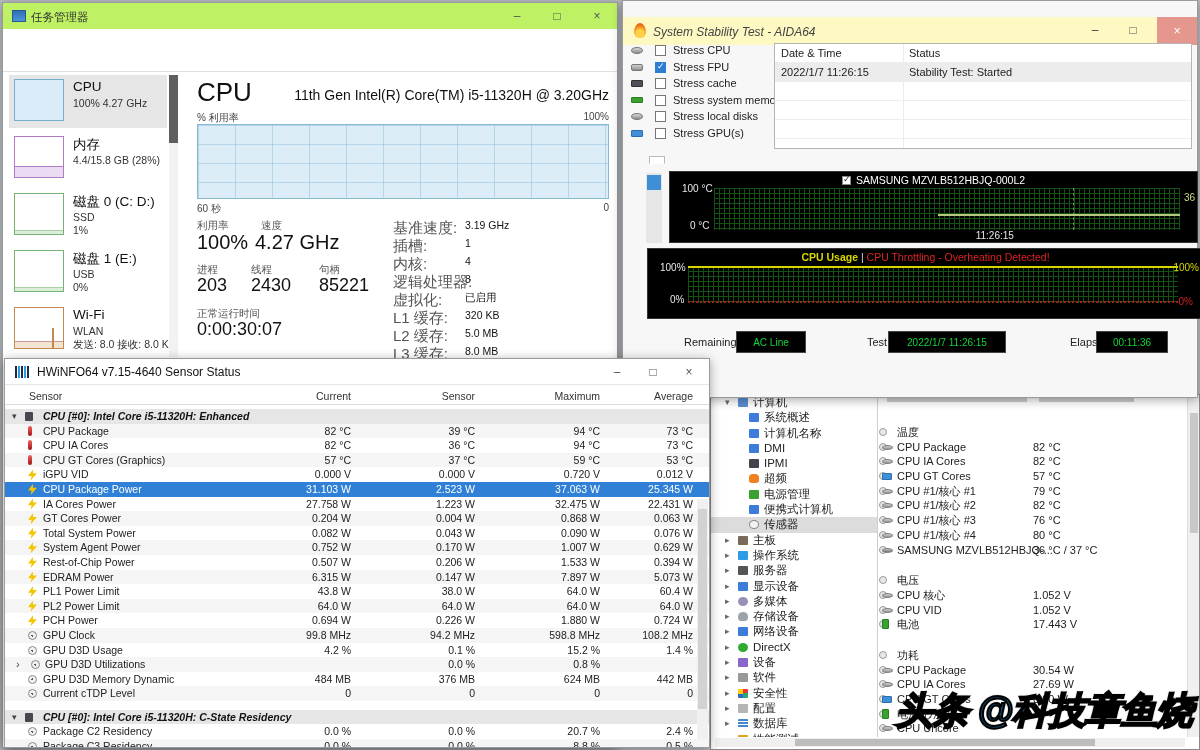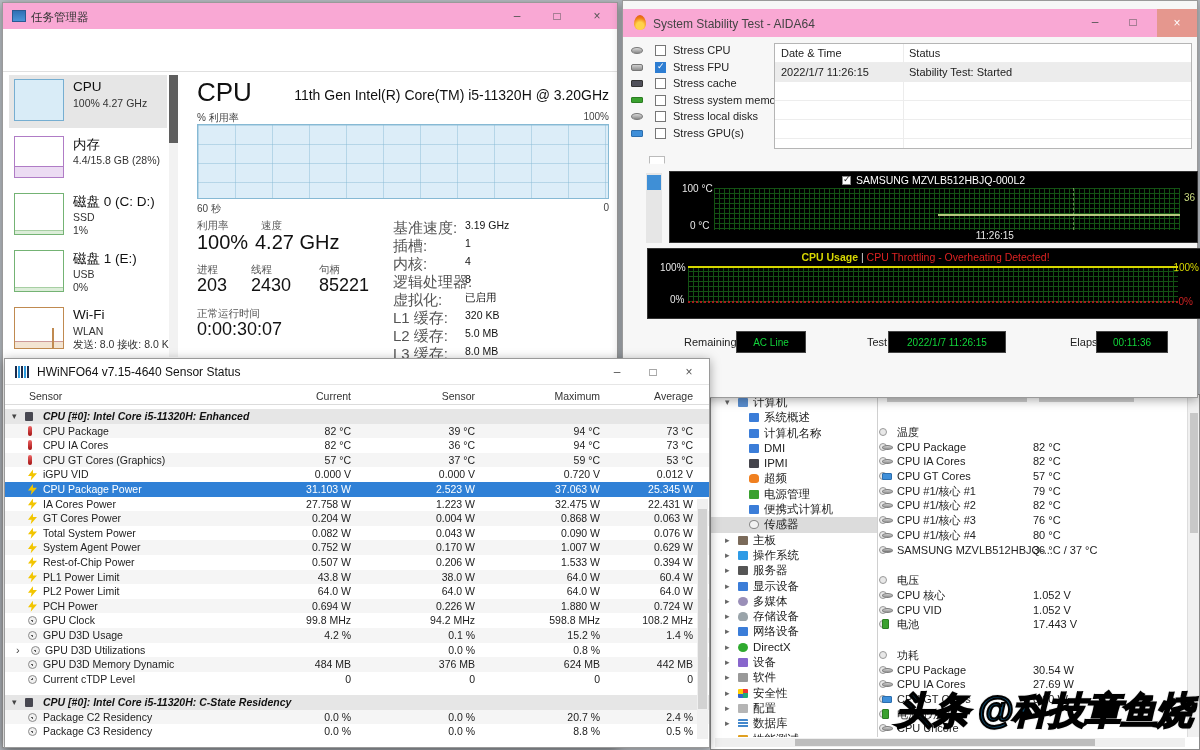--- a/index.html
+++ b/index.html
@@ -2,21 +2,21 @@
 <html><head>
 <meta charset="utf-8">
 <style>
   * { margin:0; padding:0; box-sizing:border-box; font-family:"Liberation Sans","DejaVu Sans",sans-serif; }
   html,body { width:1200px; height:750px; overflow:hidden; }
   body { position:relative; background:#b9bec4; font-size:12px; color:#222; }
   .win { position:absolute; background:#fff; border:1px solid #9a9a9a; box-shadow:0 2px 10px rgba(0,0,0,.35); }
 
   
   #taskmgr { left:2px; top:2px; width:616px; height:746px; }
-  .tm-titlebar { position:absolute; top:0; left:0; right:0; height:26px; background:#f9a8d4; }
+  .tm-titlebar { position:absolute; top:0; left:0; right:0; height:26px; background:#bef264; }
   .tm-title { position:absolute; left:28px; top:7px; font-size:11.5px; color:#333; }
   .tm-appicon { position:absolute; left:9px; top:7px; width:14px; height:12px; background:linear-gradient(#2f6fb4,#4b94d8); border:1px solid #2a5a92; }
   .wbtn { position:absolute; top:0; width:40px; height:26px; text-align:center; line-height:26px; color:#555; font-size:12px; }
   .tm-menubar { position:absolute; top:26px; left:0; right:0; height:20px; }
   .tm-menu-item { display:inline-block; padding:3px 10px; font-size:11.5px; color:#222; }
   .tm-tabbar { position:absolute; top:47px; left:0; right:0; height:22px; border-bottom:1px solid #e0e0e0; }
   .tm-tab { display:inline-block; padding:3px 9px; font-size:11.5px; color:#222; }
   .tm-tab.act { font-weight:bold; }
   .tm-side { position:absolute; left:6px; top:72px; width:158px; }
   .tm-item { position:relative; height:53px; margin-bottom:4px; }
@@ -49,21 +49,21 @@
   .st-lab { position:absolute; font-size:10.5px; color:#555; white-space:nowrap; }
   .st-big { position:absolute; font-size:20px; color:#111; white-space:nowrap; }
   .st-med { position:absolute; font-size:18px; color:#111; white-space:nowrap; }
   .tm-rstat { position:absolute; left:204px; top:146px; width:210px; }
   .tm-rrow { position:relative; height:18px; }
   .tm-rlab { position:absolute; left:0; font-size:15px; color:#555; white-space:nowrap; }
   .tm-rval { position:absolute; left:72px; font-size:10.5px; color:#111; white-space:nowrap; }
 
   
   #sst { left:622px; top:0; width:576px; height:398px; background:#f7f7f7; }
-  .sst-titlebar { position:absolute; top:8px; left:0; right:0; height:28px; background:#f9a8d4; }
+  .sst-titlebar { position:absolute; top:16px; left:0; right:0; height:28px; background:#fef9c3;font-style:italic; }
   .sst-title { position:absolute; left:30px; top:8px; font-size:12px; color:#444; }
   .flame { position:absolute; left:11px; top:6px; width:12px; height:15px; border-radius:50% 50% 45% 45%/62% 62% 38% 38%;
     background:radial-gradient(circle at 50% 72%,#ffd24a 0 30%,#f08018 62%,#d8490f); }
   .sst-close { background:#e5978e; color:#fff; }
   .sst-stress { position:absolute; left:6px; top:42px; }
   .stress-row { position:relative; height:16.6px; white-space:nowrap; }
   .stic { position:absolute; left:2px; top:4px; width:12px; height:7px; border-radius:50%; background:linear-gradient(#d8d8d8,#8a8a8a); border:1px solid #777; }
   .stic-fpu { border-radius:2px; background:linear-gradient(#cfcfcf,#909090); }
   .stic-cache { border-radius:1px; background:#50505a; border-color:#333; }
   .stic-mem { border-radius:1px; background:#3aa12f; border-color:#2b7d22; height:6px; }
@@ -807,20 +807,29 @@
         <span class="hw-ic"></span>
         <span class="hw-label">Rest-of-Chip Power</span>
         <span class="hw-val hc1">0.507 W</span>
         <span class="hw-val hc2">0.206 W</span>
         <span class="hw-val hc3">1.533 W</span>
         <span class="hw-val hc4">0.394 W</span>
       </div>
       <div class="hw-row t-power">
 
         <span class="hw-ic"></span>
+        <span class="hw-label">EDRAM Power</span>
+        <span class="hw-val hc1">6.315 W</span>
+        <span class="hw-val hc2">0.147 W</span>
+        <span class="hw-val hc3">7.897 W</span>
+        <span class="hw-val hc4">5.073 W</span>
+      </div>
+      <div class="hw-row t-power">
+
+        <span class="hw-ic"></span>
         <span class="hw-label">PL1 Power Limit</span>
         <span class="hw-val hc1">43.8 W</span>
         <span class="hw-val hc2">38.0 W</span>
         <span class="hw-val hc3">64.0 W</span>
         <span class="hw-val hc4">60.4 W</span>
       </div>
       <div class="hw-row t-power">
 
         <span class="hw-ic"></span>
         <span class="hw-label">PL2 Power Limit</span>

